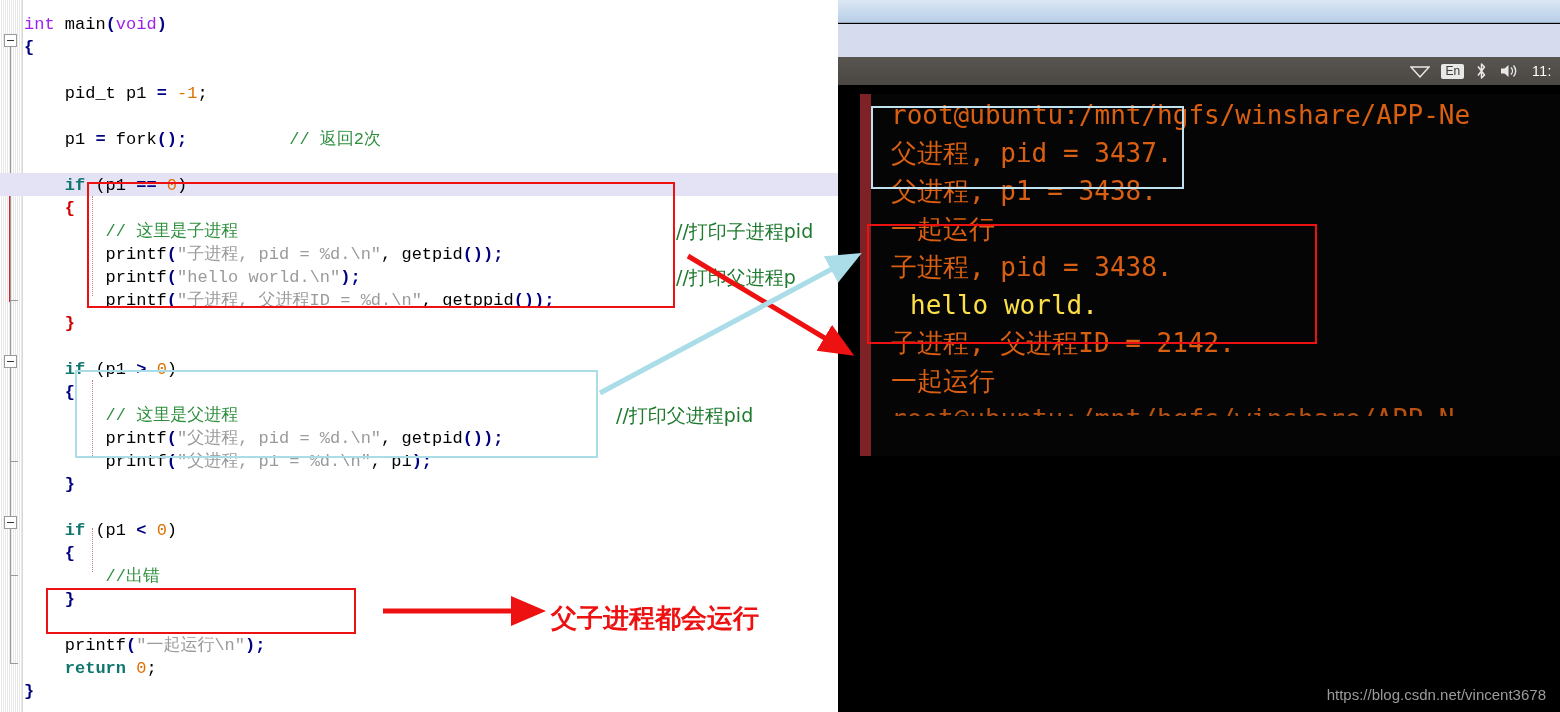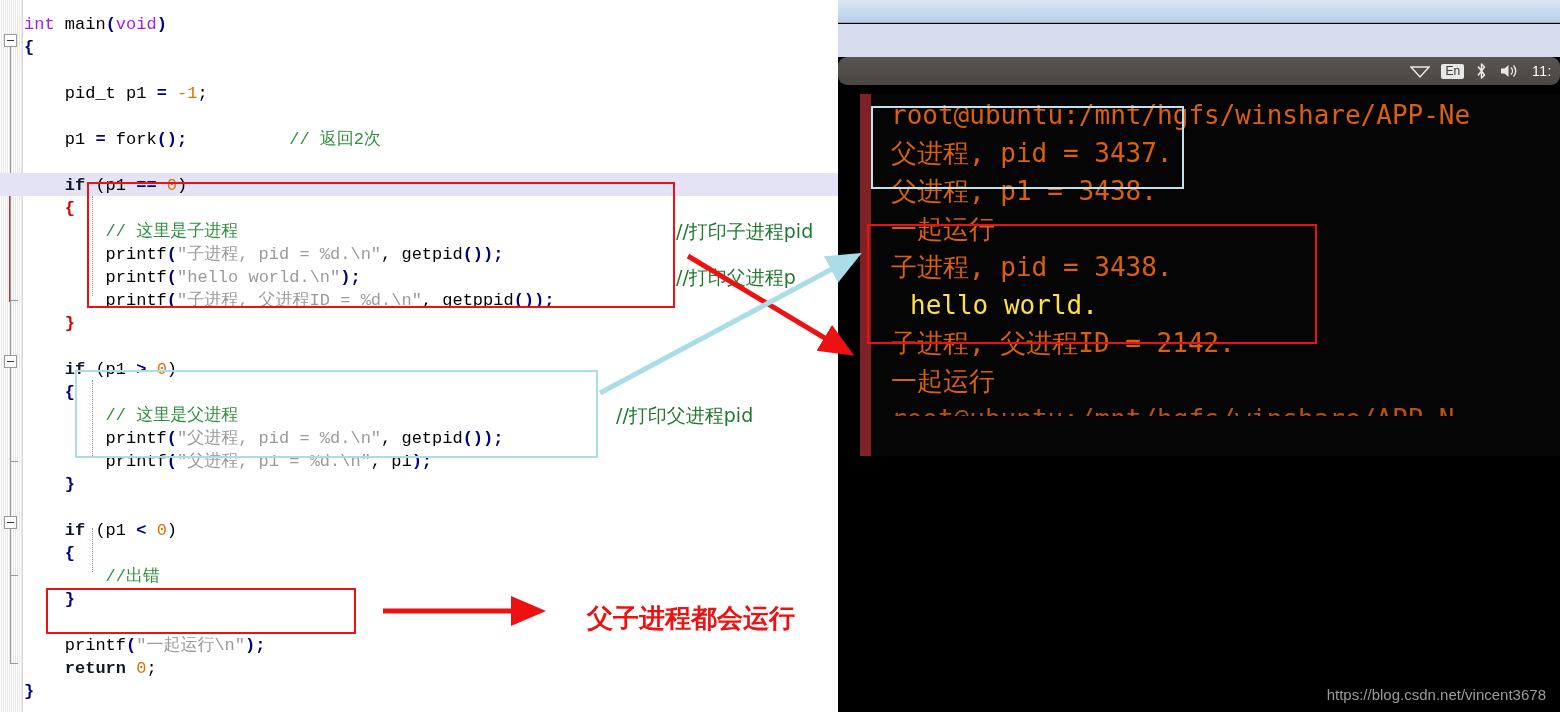--- a/index.html
+++ b/index.html
@@ -38,21 +38,21 @@
 
   .code{
     position:absolute;left:24px;top:0;width:830px;height:712px;
     font-family:"Liberation Mono","DejaVu Sans Mono",monospace;
     font-size:17px;line-height:23px;white-space:pre;
   }
   .ln{position:absolute;left:0;height:23px;white-space:pre;}
   .hl-row{
     position:absolute;left:0;width:838px;height:23px;background:#e3e3f5;
   }
-  .kw{color:#0f172a;font-weight:bold;}
+  .kw{color:#0f766e;font-weight:bold;}
   .typ{color:#a020f0;}
   .num{color:#e07000;}
   .str{color:#9a9a9a;}
   .punc{color:#000080;font-weight:bold;}
   .cmt{color:#2f8f3f;}
   .brace-red{color:#d00000;font-weight:bold;}
   .plain{color:#000000;}
   .indent-guide{position:absolute;width:0;border-left:1px dotted #c08080;}
 
   
@@ -63,41 +63,40 @@
   .box-cyan{
     position:absolute;border:2px solid #aadde8;box-sizing:border-box;
     pointer-events:none;
   }
   .anno-green{
     position:absolute;color:#1f7a2e;font-size:19px;
     font-family:"DejaVu Sans","Liberation Sans",sans-serif;white-space:nowrap;
   }
   .anno-red-text{
     position:absolute;color:#ee1111;font-size:26px;font-weight:bold;
-    font-family:"DejaVu Sans","Liberation Sans",sans-serif;white-space:nowrap;margin-left:36px;
+    font-family:"DejaVu Sans","Liberation Sans",sans-serif;white-space:nowrap;
   }
 
   
   .right{
     position:absolute;left:838px;top:0;width:722px;height:712px;
     background:#000000;overflow:hidden;
   }
   .win-top-blue{
     position:absolute;left:0;top:0;width:722px;height:23px;
     background:linear-gradient(180deg,#dce7f4 0%,#c2d6ec 70%,#b9cfe7 100%);
     border-bottom:1px solid #9aa8bb;box-sizing:border-box;
   }
   .win-lavender{
     position:absolute;left:0;top:24px;width:722px;height:33px;
     background:#d6dbee;
   }
   .unity-panel{
     position:absolute;left:0;top:57px;width:722px;height:28px;
     background:linear-gradient(180deg,#585550 0%,#4a4742 100%);
-    border-radius:9px;
   }
   .tray{position:absolute;right:8px;top:0;height:28px;display:flex;align-items:center;gap:11px;}
   .tray-item{display:flex;align-items:center;}
   .kbd-badge{
     background:#e8e8e6;color:#3a3a3a;font-size:12px;
     padding:1px 4px 2px 4px;border-radius:2px;line-height:1;
     font-family:"Liberation Sans",sans-serif;
   }
   .clock{color:#ffffff;font-size:14px;font-family:"Liberation Sans",sans-serif;letter-spacing:.5px;}
 

